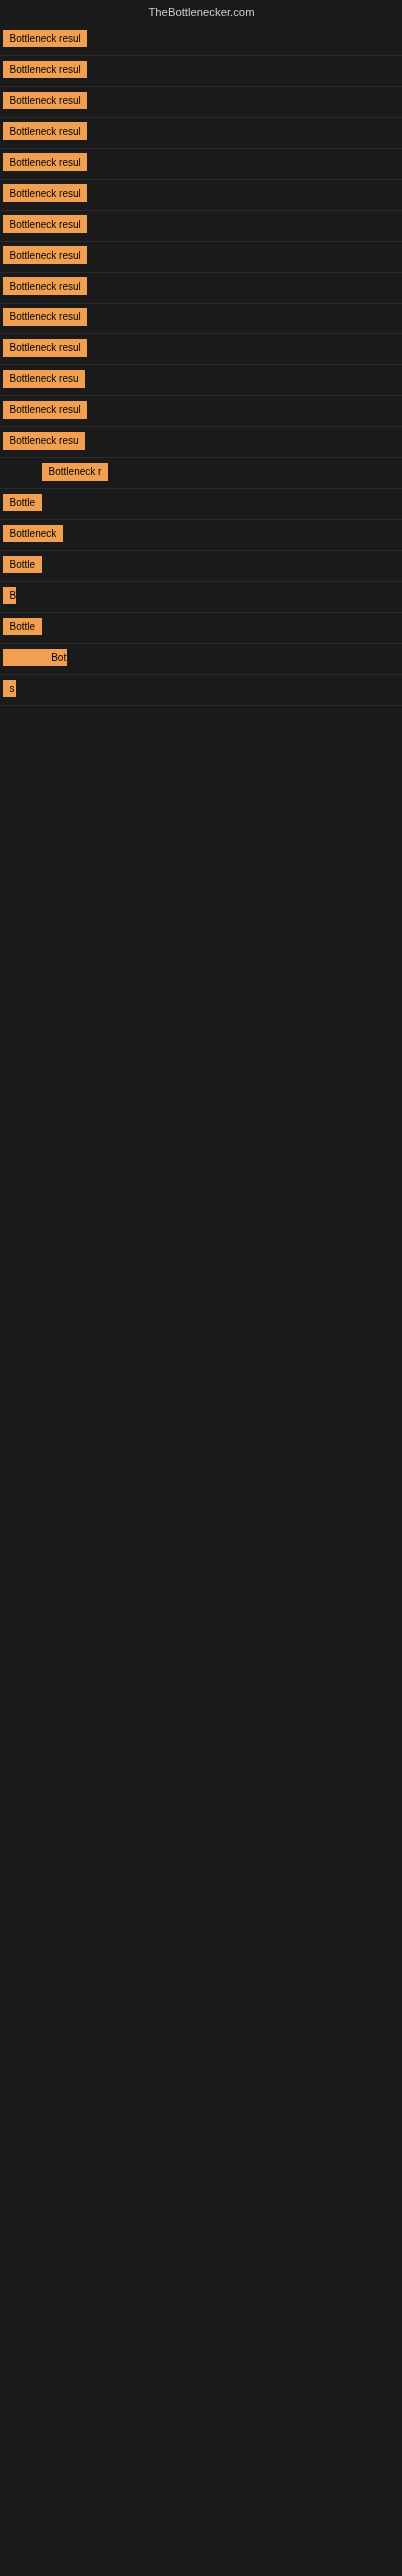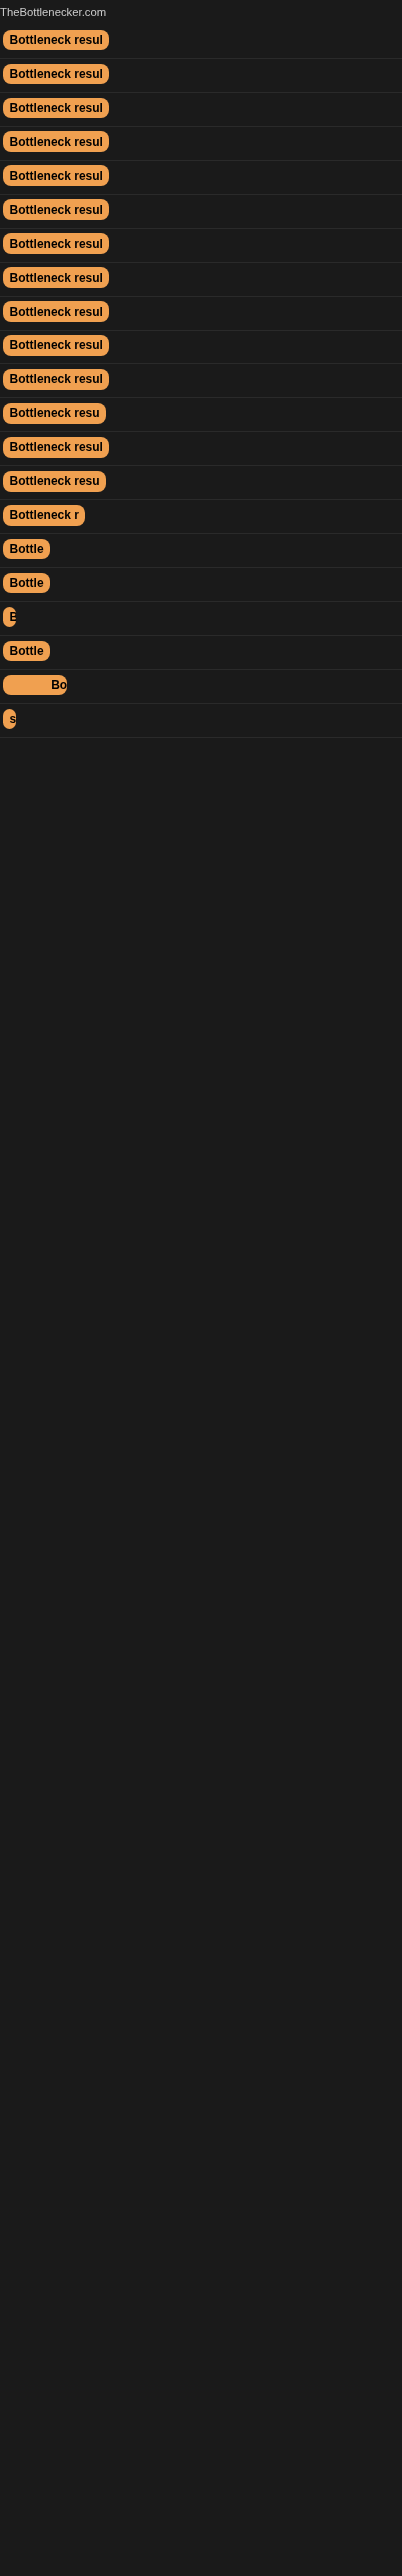--- a/index.html
+++ b/index.html
@@ -10,35 +10,35 @@
 
     body {
       width: 403px;
       min-height: 2576px;
       background-color: #1a1a1a;
       font-family: Arial, sans-serif;
       position: relative;
     }
 
     .site-title {
-      text-align: left;
+      text-align: center;
       color: #cccccc;
       font-size: 11.3px;
       padding: 6.4px 0;
       background-color: #1a1a1a;
     }
 
     .bottleneck-badge {
       display: inline-block;
       background-color: #f0a050;
       color: #000000;
-      font-size: 12px;
-      font-weight: bold;
+      font-size: 10px;
+      font-weight: normal;
       padding: 3.2px 6.4px;
-      border-radius: 8px;
+      border-radius: 0;
       white-space: nowrap;
       overflow: hidden;
     }
 
     .result-row {
       padding: 4.8px 3.2px;
       border-bottom: 0.8px solid #2a2a2a;
     }
   </style>
 </head>
@@ -54,21 +54,22 @@
     <div class="result-row"><span class="bottleneck-badge" style="max-width: 129px;">Bottleneck resul</span></div>
     <div class="result-row"><span class="bottleneck-badge" style="max-width: 129px;">Bottleneck resul</span></div>
     <div class="result-row"><span class="bottleneck-badge" style="max-width: 129px;">Bottleneck resul</span></div>
     <div class="result-row"><span class="bottleneck-badge" style="max-width: 129px;">Bottleneck resul</span></div>
     <div class="result-row"><span class="bottleneck-badge" style="max-width: 129px;">Bottleneck resul</span></div>
     <div class="result-row"><span class="bottleneck-badge" style="max-width: 129px;">Bottleneck resul</span></div>
     <div class="result-row"><span class="bottleneck-badge" style="max-width: 129px;">Bottleneck resul</span></div>
     <div class="result-row"><span class="bottleneck-badge" style="max-width: 121px;">Bottleneck resu</span></div>
     <div class="result-row"><span class="bottleneck-badge" style="max-width: 129px;">Bottleneck resul</span></div>
     <div class="result-row"><span class="bottleneck-badge" style="max-width: 121px;">Bottleneck resu</span></div>
-    <div class="result-row"><span class="bottleneck-badge" style="max-width: 97px;">Bottleneck r</span></div>
+    <div class="result-row"><span class="bottleneck-badge" style="max-width: 97px; margin-left: 39px;">Bottleneck r</span></div>
     <div class="result-row"><span class="bottleneck-badge" style="max-width: 56px;">Bottle</span></div>
+    <div class="result-row"><span class="bottleneck-badge" style="max-width: 81px;">Bottleneck</span></div>
     <div class="result-row"><span class="bottleneck-badge" style="max-width: 48px;">Bottle</span></div>
     <div class="result-row"><span class="bottleneck-badge" style="max-width: 8px;">B</span></div>
     <div class="result-row"><span class="bottleneck-badge" style="max-width: 48px;">Bottle</span></div>
     <div class="result-row"><span class="bottleneck-badge" style="max-width: 64px; padding-left: 48px;">Bottlens</span></div>
     <div class="result-row"><span class="bottleneck-badge" style="max-width: 8px;">s</span></div>
   </div>
 
 
 </body></html>

